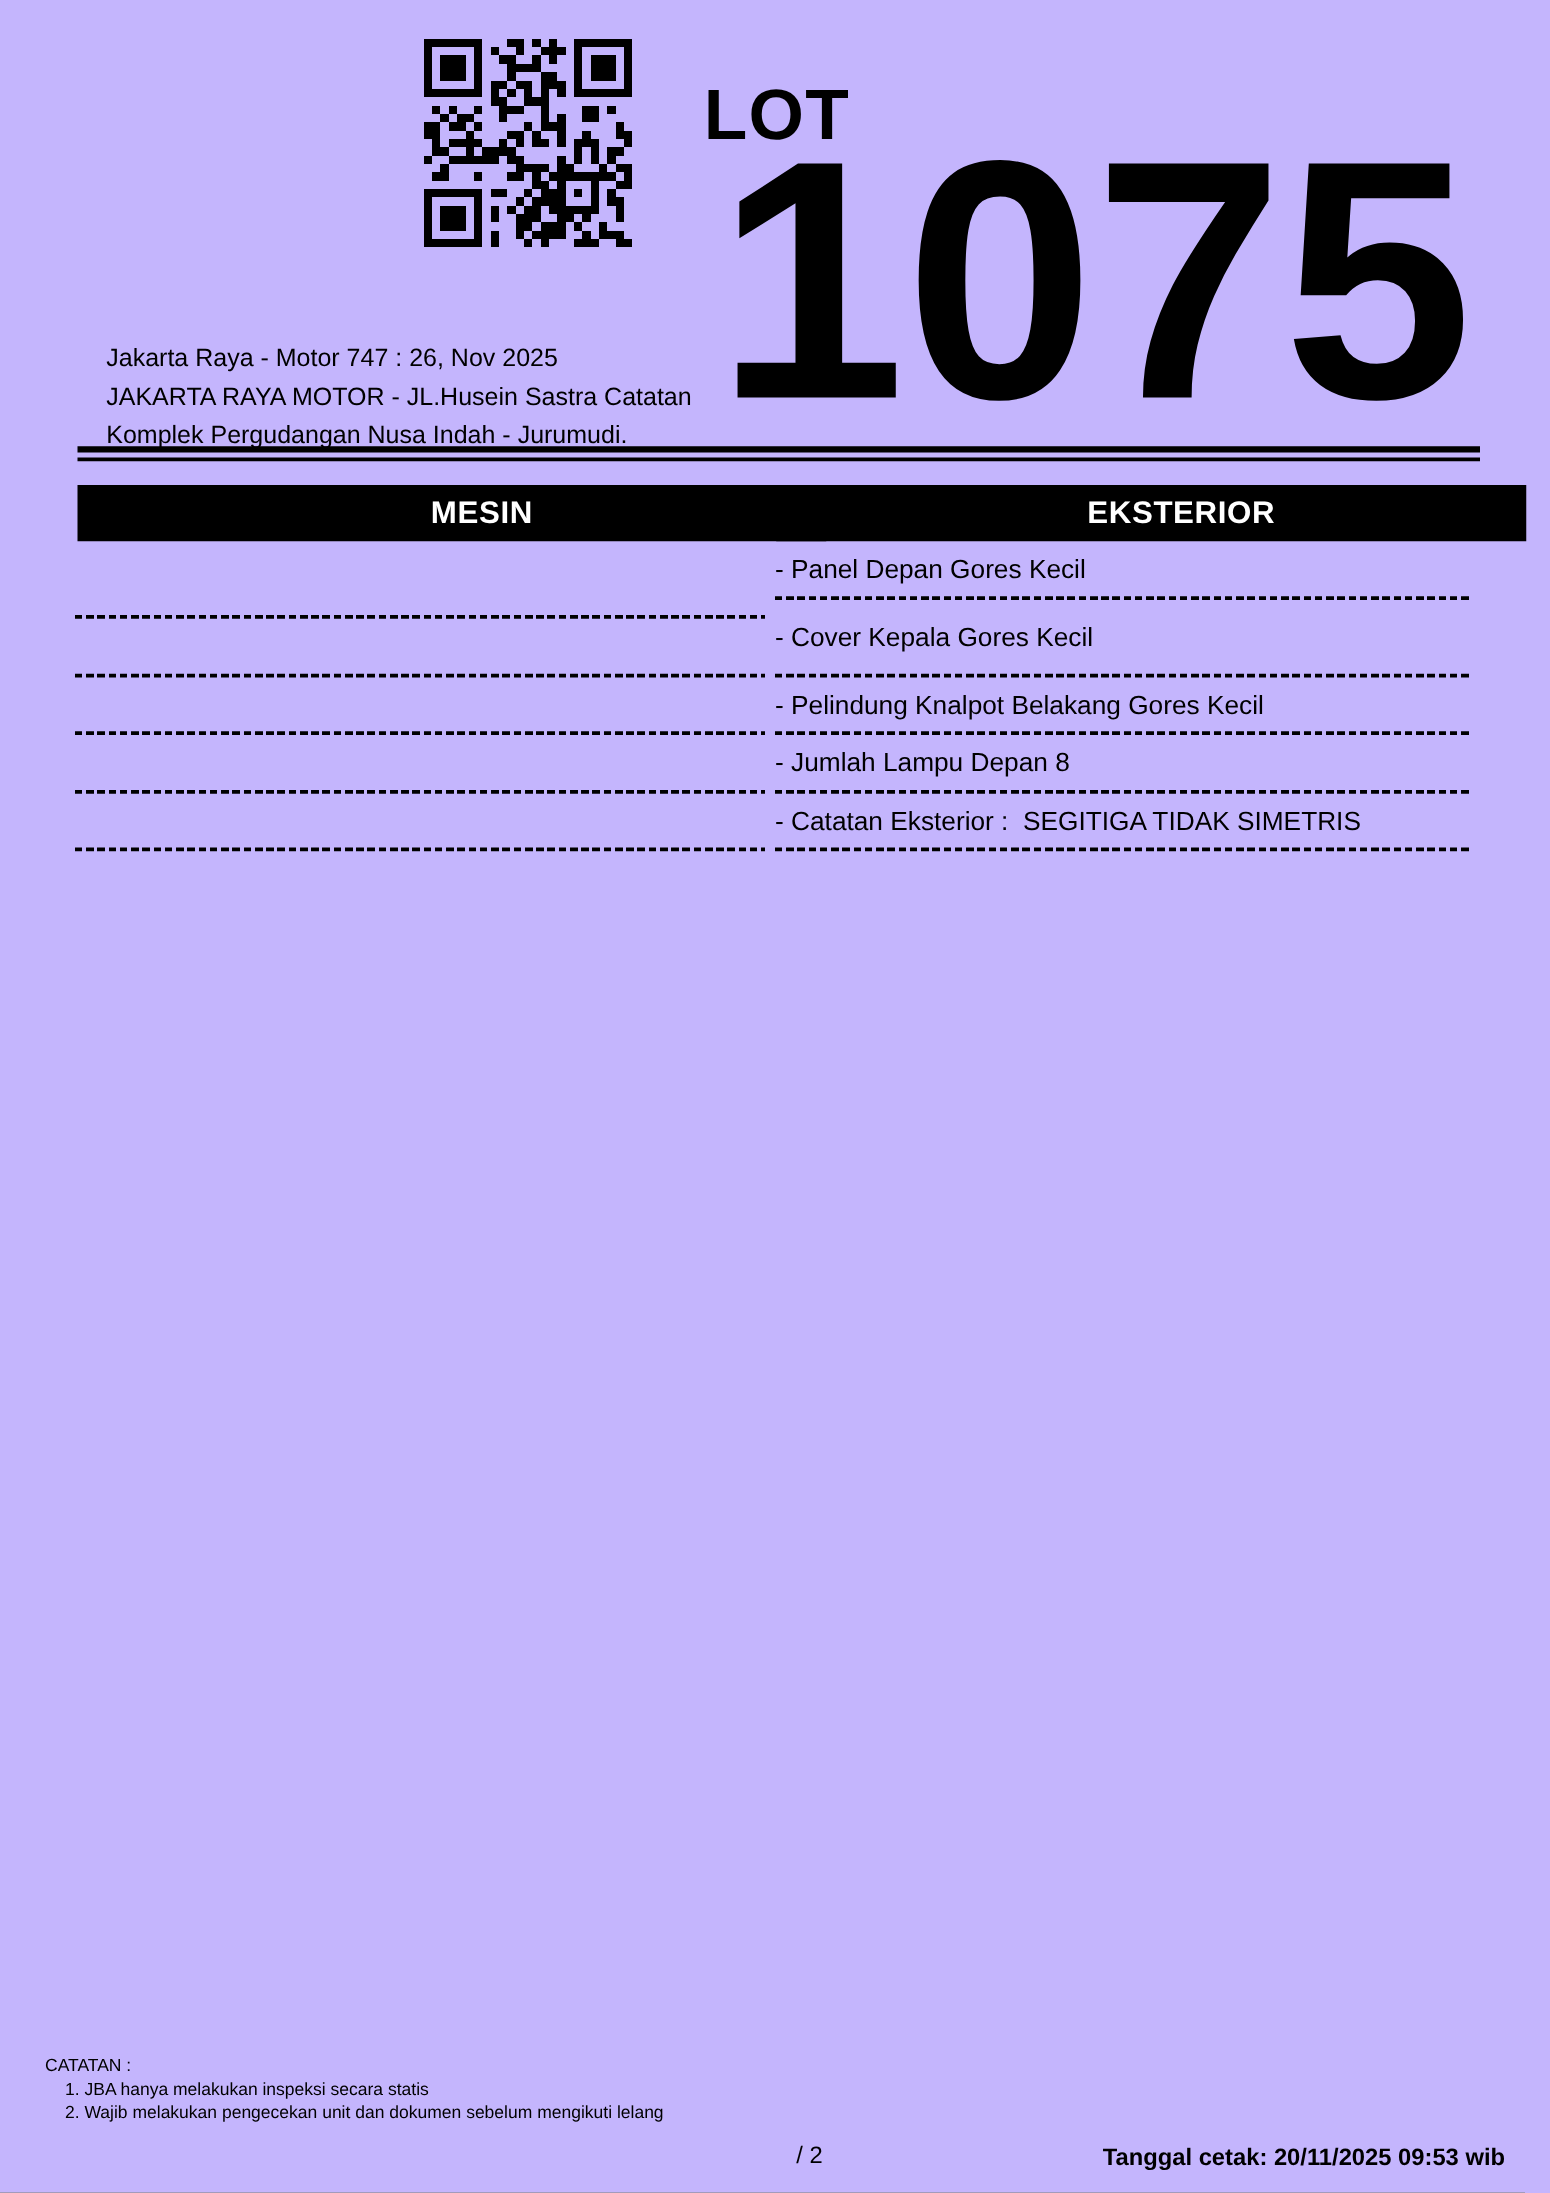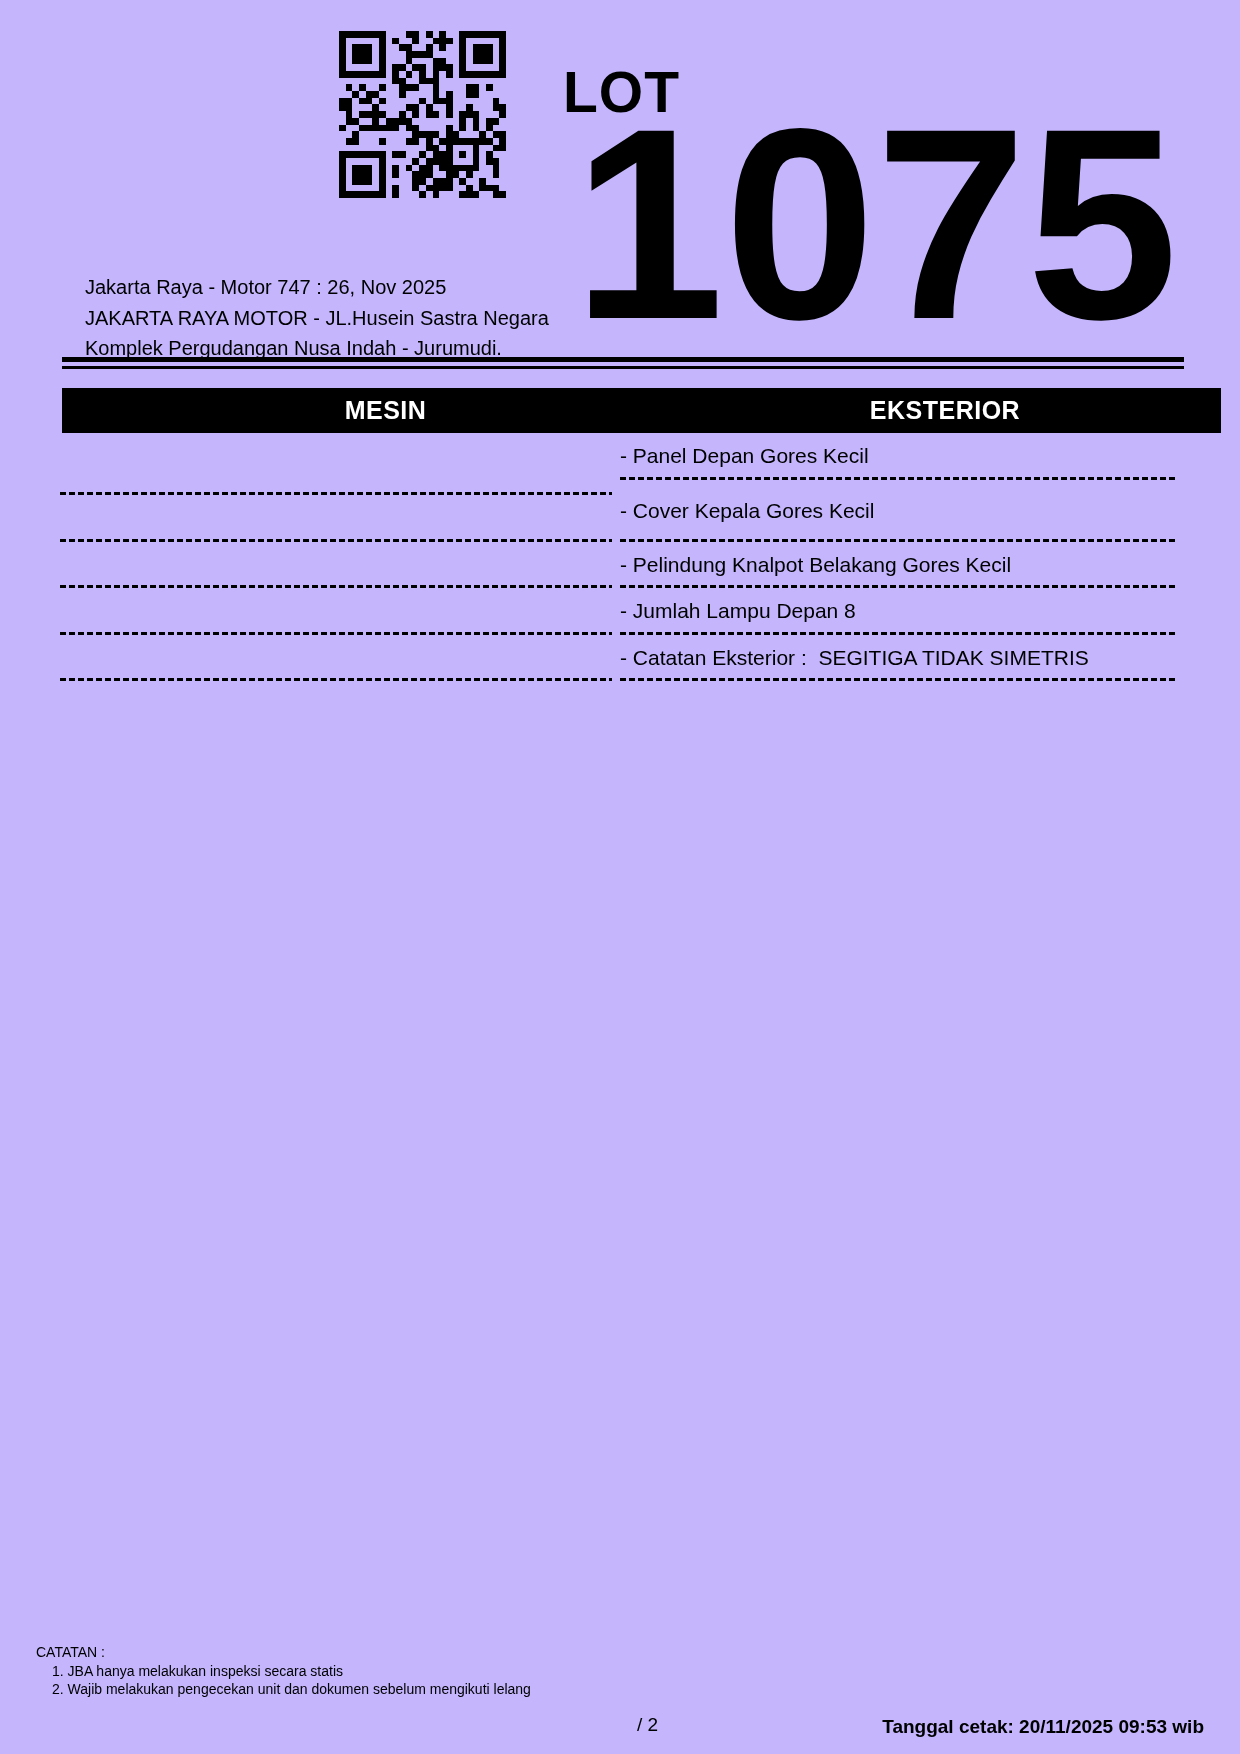--- a/index.html
+++ b/index.html
@@ -374,21 +374,21 @@
         <rect x="20" y="24" width="1" height="1"></rect>
         <rect x="23" y="24" width="1" height="1"></rect>
         <rect x="24" y="24" width="1" height="1"></rect>
       </svg></div>
 
   <div class="lot-label">LOT</div>
   <div class="lot-number">1075</div>
 
   <div class="auction-info">
     <div>Jakarta Raya - Motor 747 : 26, Nov 2025</div>
-    <div>JAKARTA RAYA MOTOR - JL.Husein Sastra Negara</div>
+    <div>JAKARTA RAYA MOTOR - JL.Husein Sastra Catatan</div>
     <div>Komplek Pergudangan Nusa Indah - Jurumudi.</div>
   </div>
 
   <div class="double-rule"></div>
 
   <div class="col-header mesin">MESIN</div>
   <div class="col-header eksterior">EKSTERIOR</div>
 
   <div class="rows left">
     <div class="row first"></div>

